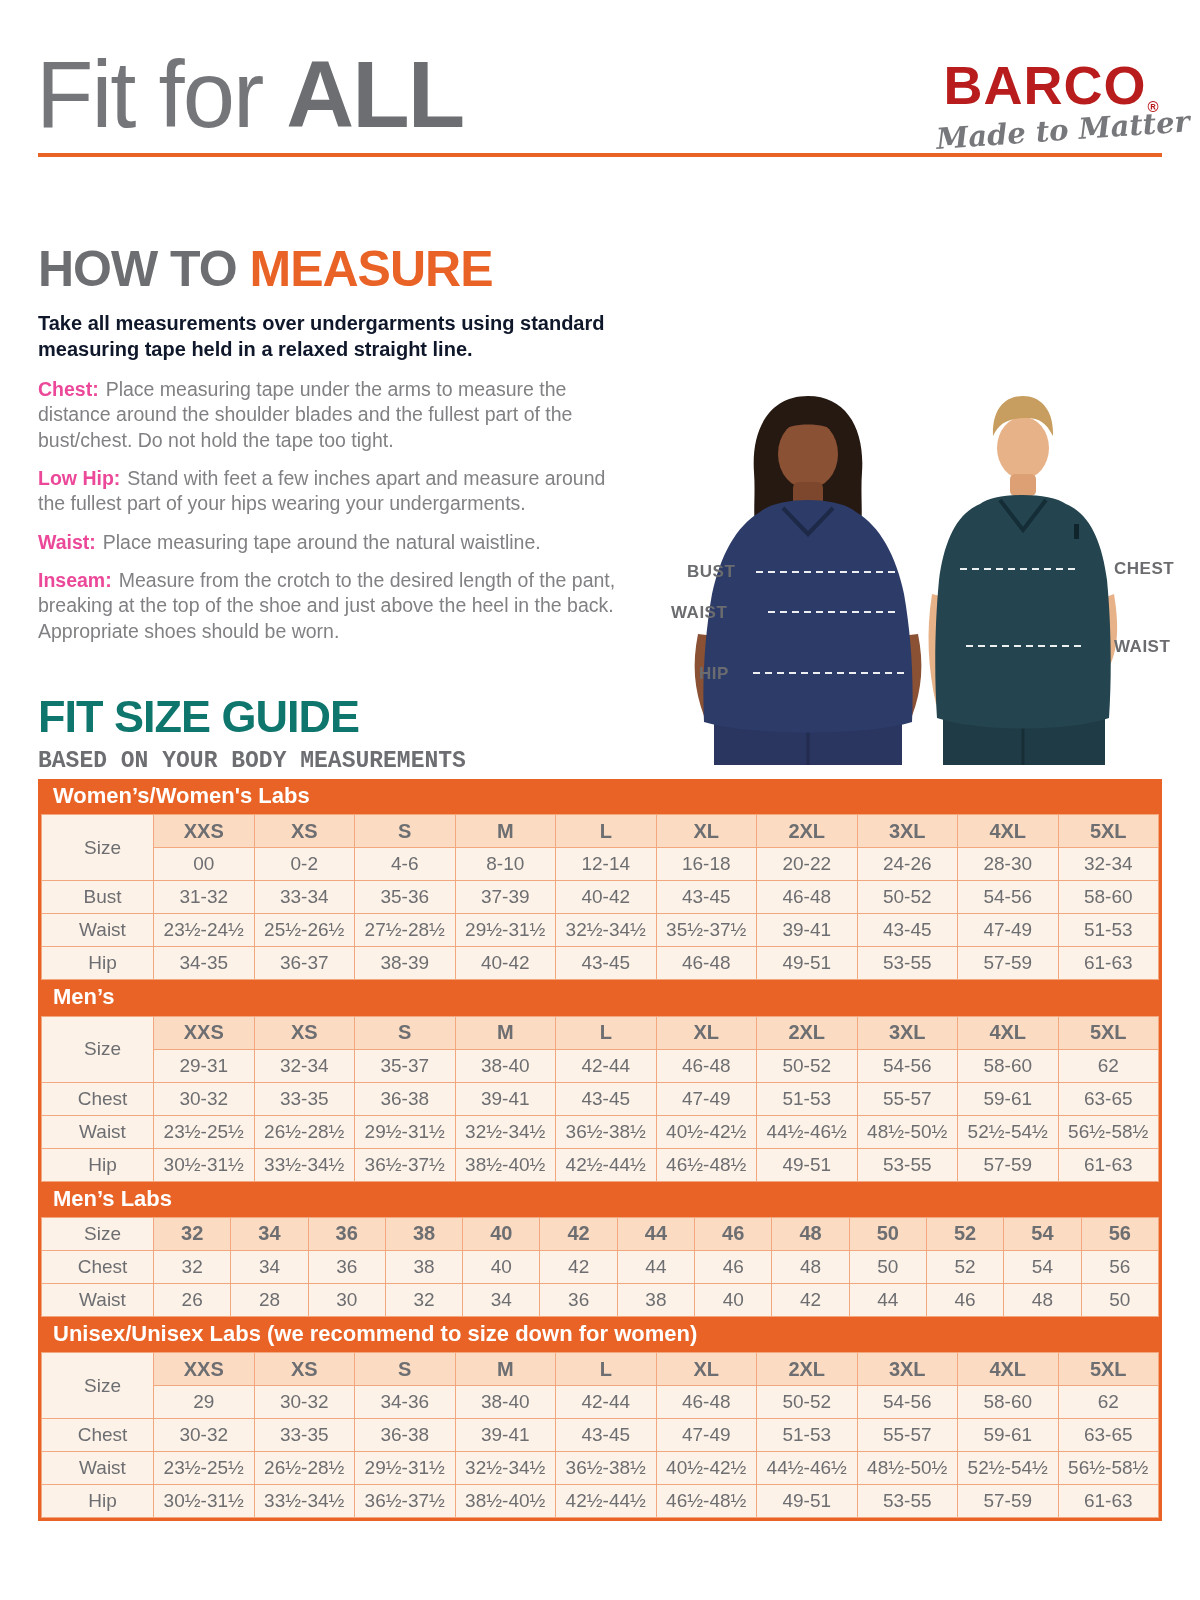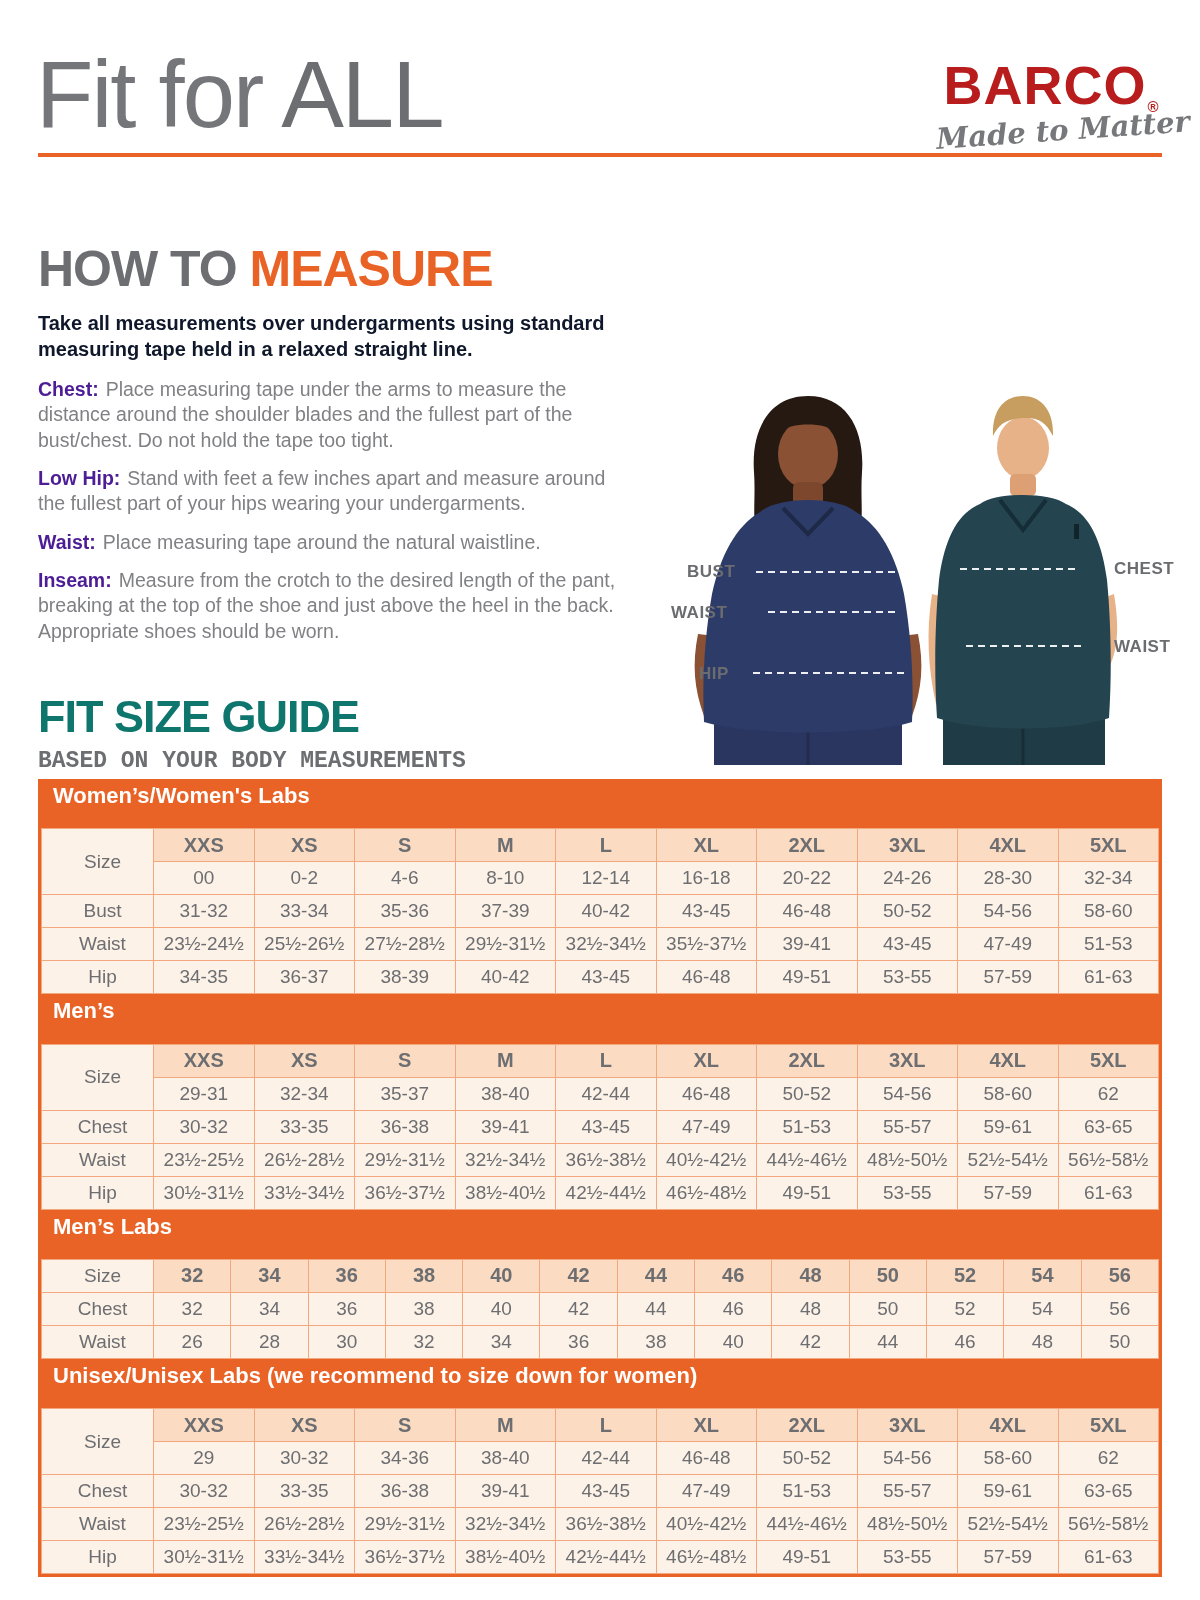--- a/index.html
+++ b/index.html
@@ -6,57 +6,57 @@
   html,body{margin:0;padding:0;background:#ffffff;}
   .page{
     position:relative;width:1200px;height:1600px;background:#fff;overflow:hidden;
     font-family:"Liberation Sans",sans-serif;color:#6D6E71;
   }
   
   .main-title{
     position:absolute;left:36px;top:48px;font-size:94px;line-height:1;
     color:#75767A;letter-spacing:-2px;white-space:pre;
   }
-  .main-title .bold{font-weight:400;color:#6D6E71;}
+  .main-title .bold{font-weight:700;color:#6D6E71;}
   .logo{position:absolute;left:936px;top:58px;width:230px;text-align:center;}
   .logo-word{font-size:54px;font-weight:700;color:#b91c1c;letter-spacing:1px;line-height:1;white-space:nowrap;}
   .logo-reg{font-size:15px;position:relative;top:8px;left:1px;}
   .logo-tag{
     font-family:"DejaVu Serif",serif;font-style:italic;font-weight:bold;
     font-size:29px;color:#77787B;margin-top:2px;transform:rotate(-4deg);
     white-space:nowrap;
   }
   .rule{position:absolute;left:38px;top:153px;width:1124px;height:4px;background:#EA6326;}
   
   .left-col{position:absolute;left:38px;top:244px;width:585px;}
   .htm-heading{font-size:50px;font-weight:700;letter-spacing:-1px;color:#6D6E71;margin:0 0 16px 0;line-height:1;}
   .htm-heading .accent{color:#EA6326;}
   .intro{font-size:20px;font-weight:700;color:#0f172a;line-height:1.3;margin:0 0 15px 0;}
   .mi{font-size:19.5px;color:#808184;line-height:1.3;margin:0 0 13px 0;}
-  .mi-label{color:#4c1d95;font-weight:700;margin-right:7px;margin-top:47px;}
+  .mi-label{color:#ec4899;font-weight:700;margin-right:7px;margin-top:47px;}
   
   .models{position:absolute;left:648px;top:384px;width:540px;height:381px;}
   .meas-label{position:absolute;font-size:17px;font-weight:700;color:#6B6C6F;letter-spacing:.5px;}
   .lb-bust{left:687px;top:562px;}
   .lb-waist-f{left:671px;top:603px;}
   .lb-hip{left:699px;top:664px;}
   .lb-chest{left:1114px;top:559px;}
   .lb-waist-m{left:1114px;top:637px;}
   
   .fsg{position:absolute;left:38px;top:694px;}
   .fsg-heading{font-size:45px;font-weight:700;color:#0f766e;letter-spacing:-1px;margin:0;line-height:1;}
   .fsg-sub{font-size:23px;font-weight:700;color:#6D6E71;margin:11px 0 0 0;line-height:1;font-family:Liberation Mono, monospace;}
   
   #size-tables{
     position:absolute;left:38px;top:779px;width:1124px;box-sizing:border-box;
     border-left:3px solid #EA6326;border-right:3px solid #EA6326;border-bottom:3px solid #EA6326;
   }
   .banner{
     background:#EA6326;color:#FFFFFF;font-weight:700;font-size:22px;
-    padding:4px 12px 20px 12px;line-height:1.15;
+    padding:4px 12px 6px 12px;line-height:1.15;
   }
   table.size-table{width:100%;border-collapse:collapse;table-layout:fixed;}
   table.size-table td{
     border:1px solid #F2A77E;height:32px;text-align:center;vertical-align:middle;
     font-size:19px;color:#6D6E71;background:#FDF2E8;padding:0 2px;overflow:hidden;white-space:nowrap;
   }
   table.size-table td.hdr{background:#FBDCC3;font-weight:700;font-size:20px;}
   table.size-table td.lbl{text-align:center;padding-left:12px;}
 </style>
 </head>

